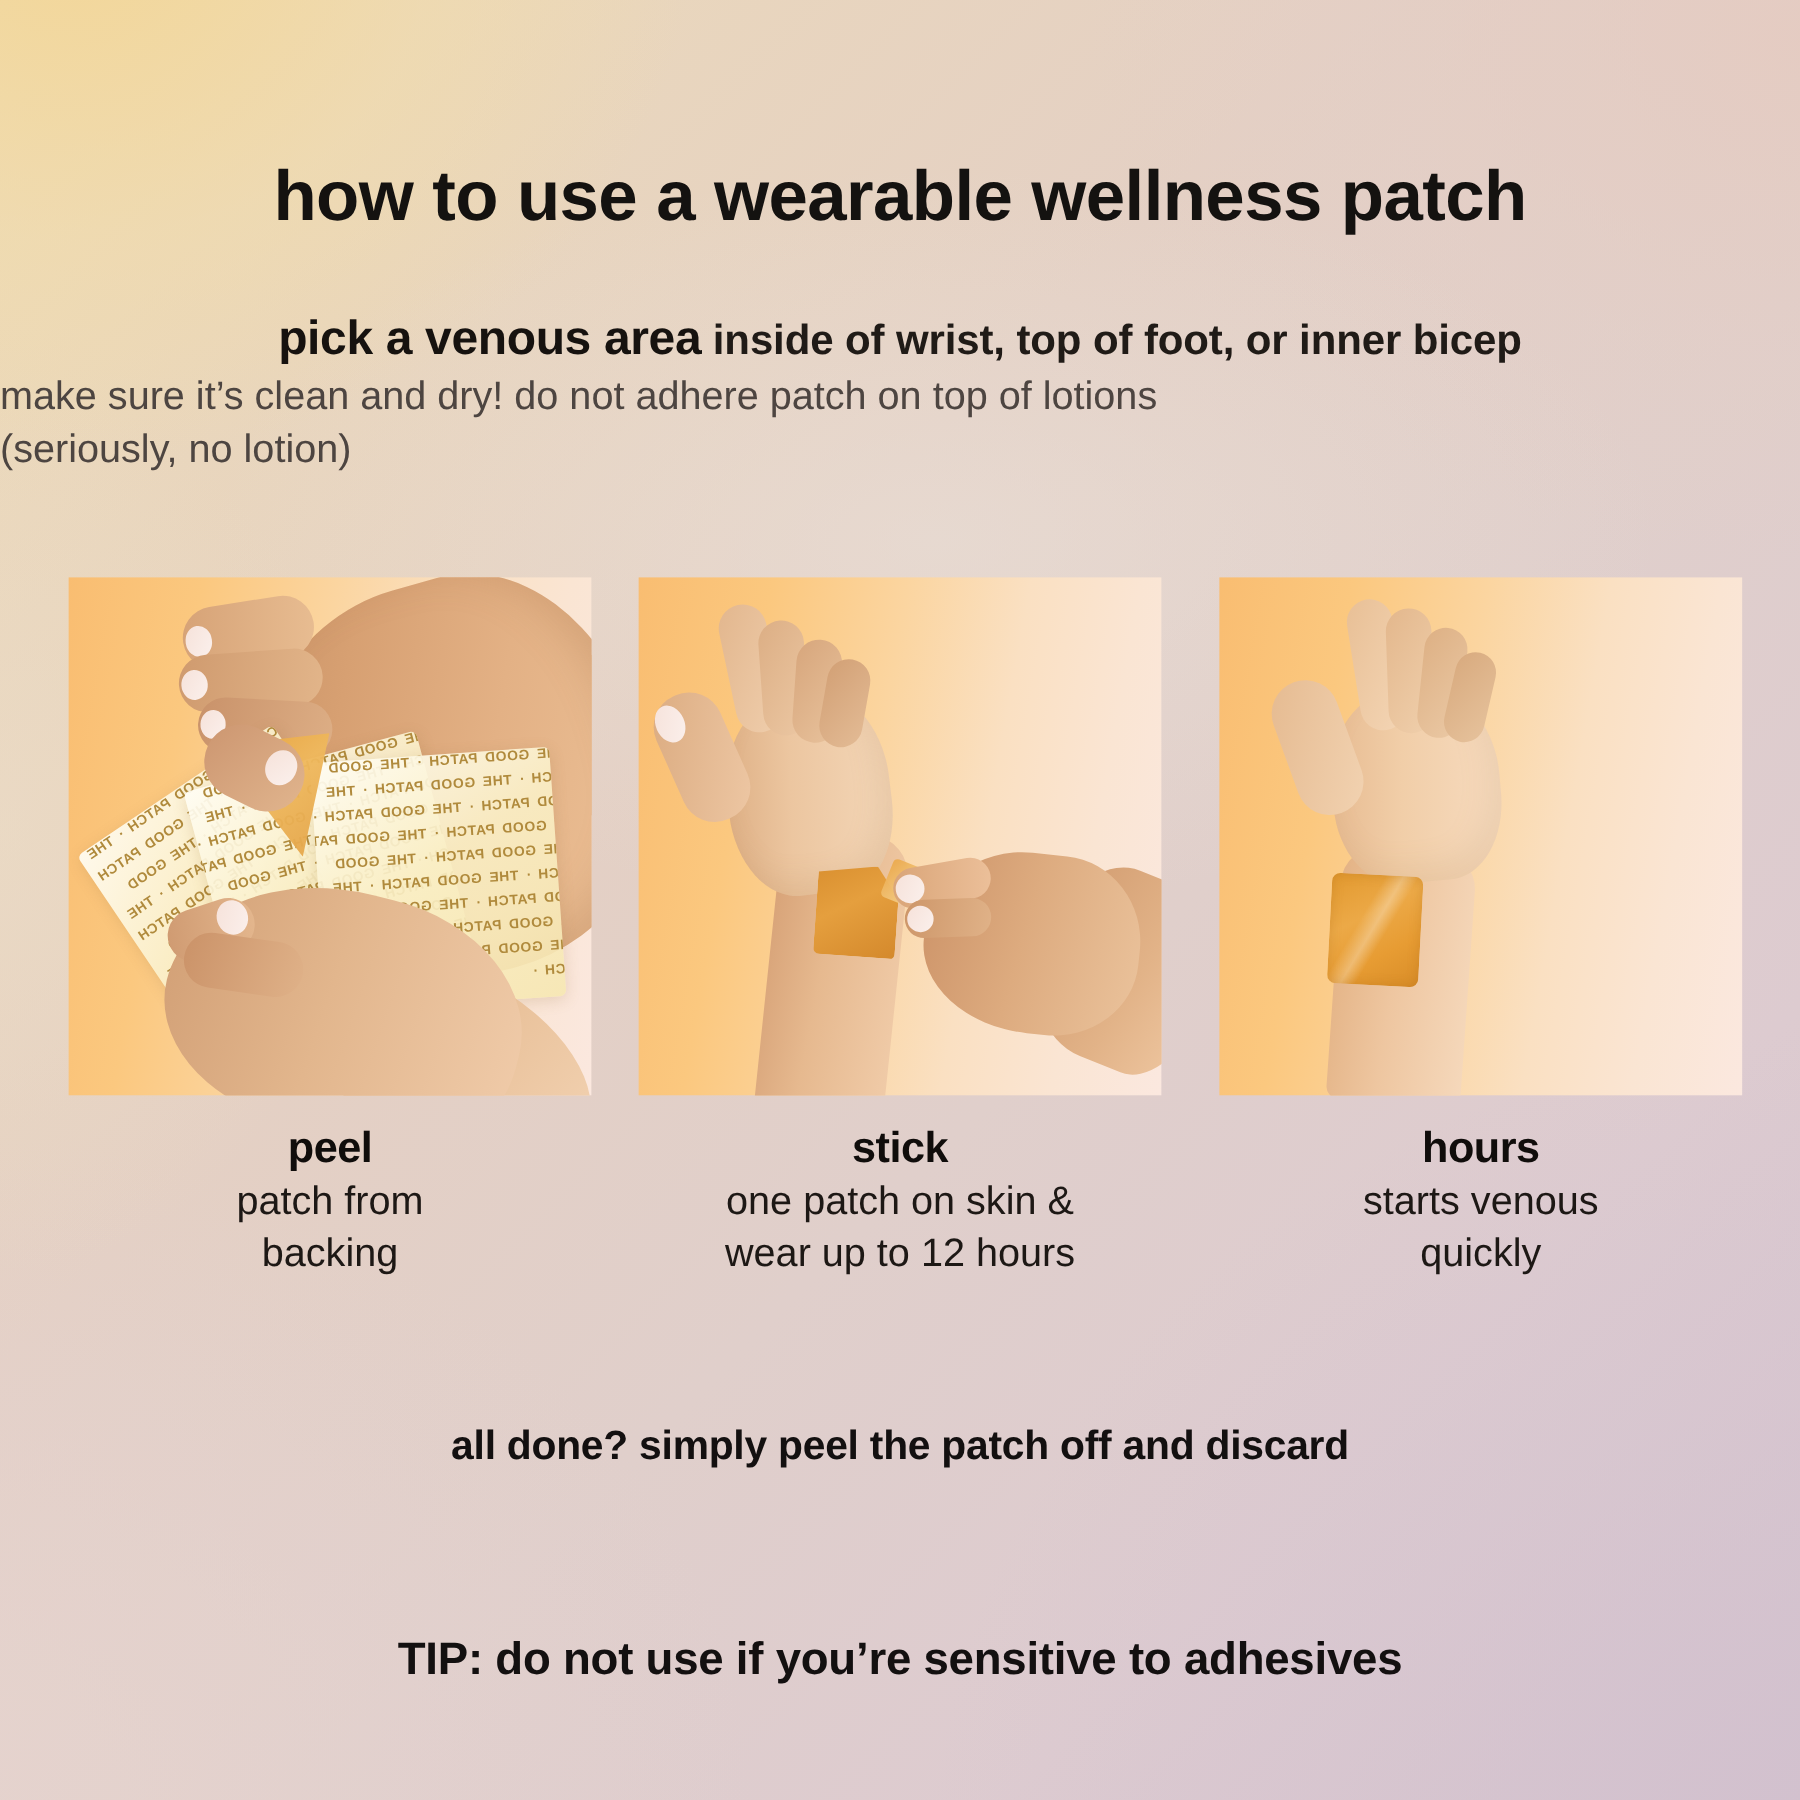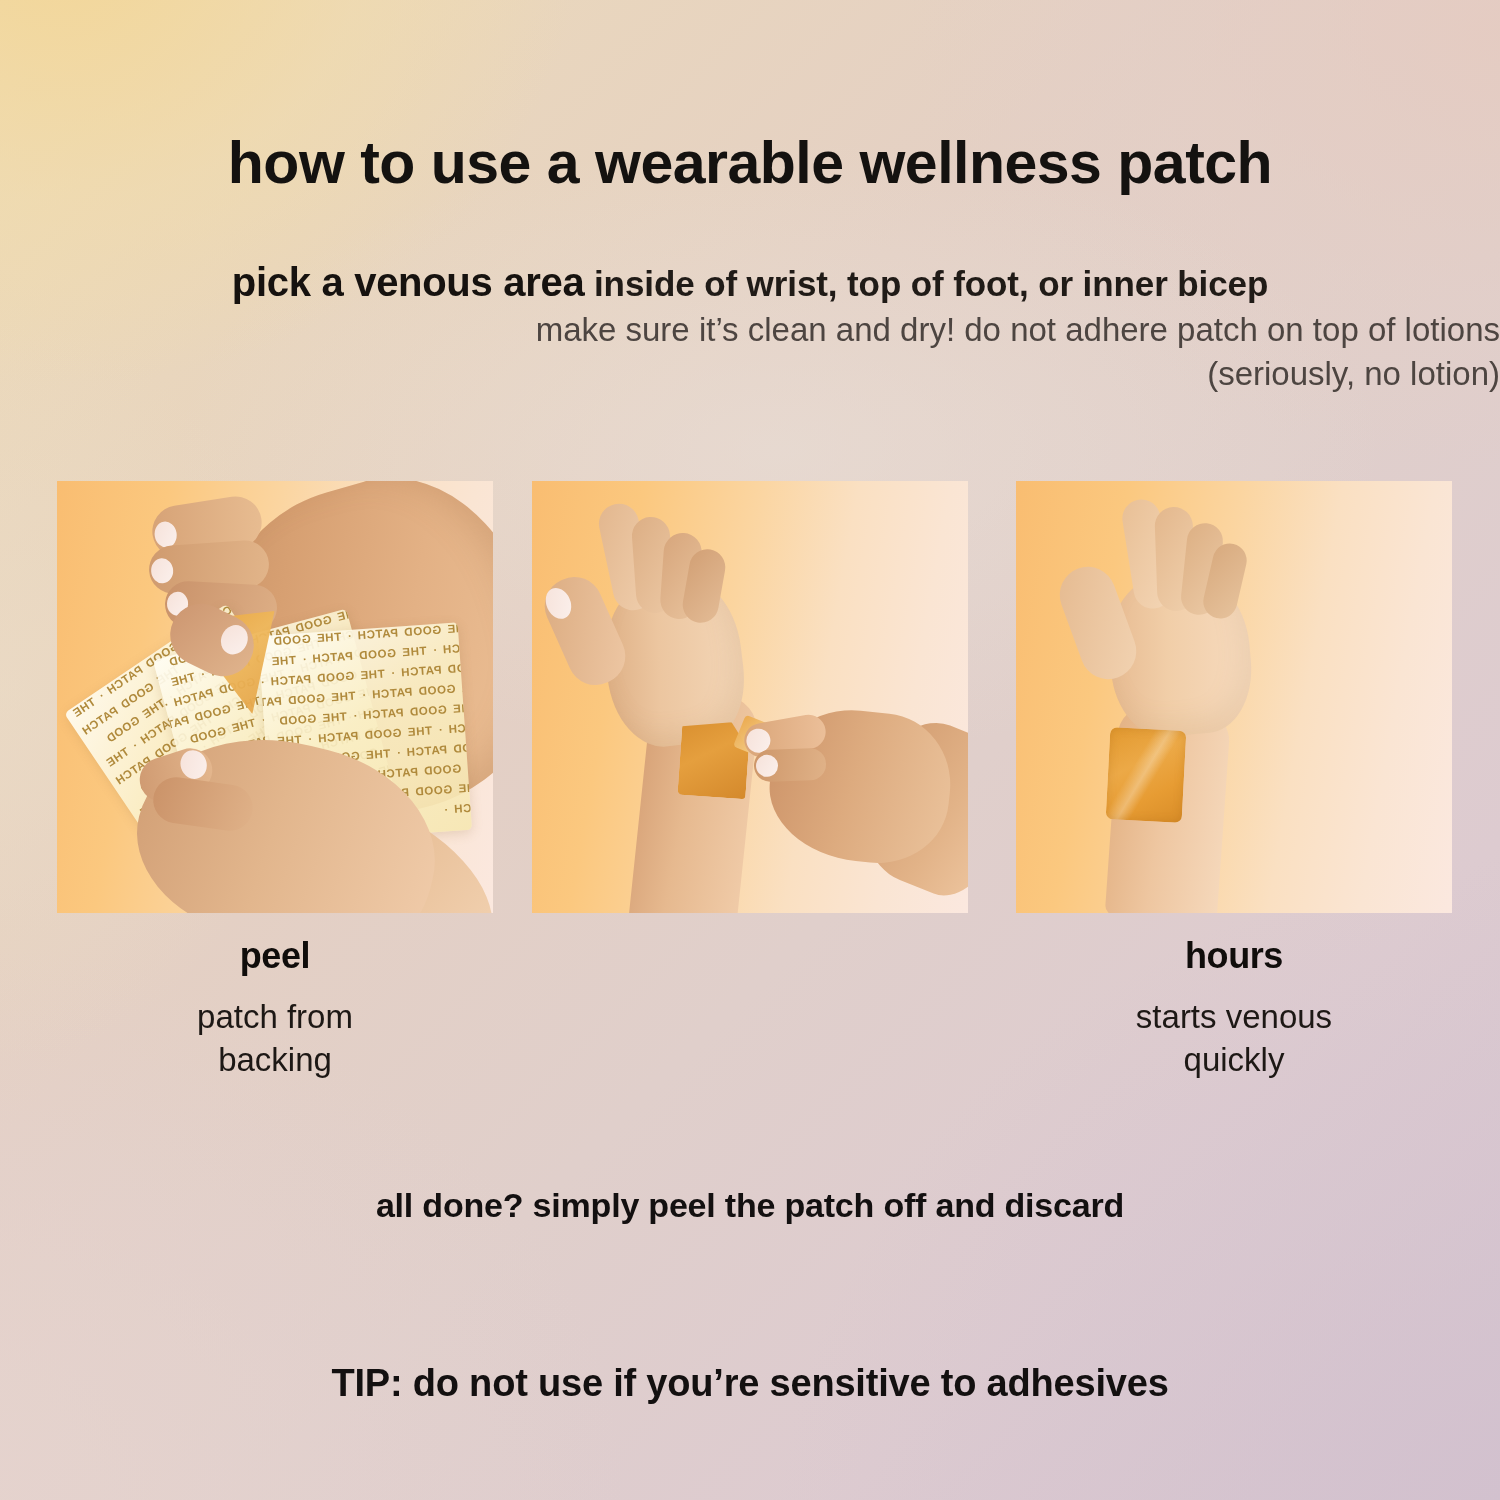--- a/index.html
+++ b/index.html
@@ -98,21 +98,21 @@
     font-size: 35px;
     font-weight: 600;
     letter-spacing: -0.1px;
     color: #201b17;
   }
 
   .sublede {
     position: absolute;
     top: 308px;
     left: 0; right: 0;
-    text-align: right;
+    text-align: left;
     font-size: 33px;
     font-weight: 300;
     color: #4d4541;
     line-height: 1.34;
   }
   .sublede div { white-space: nowrap; }
 
   
   .panels { position: absolute; top: 481px; left: 0; width: 1500px; height: 432px; }
 
@@ -349,21 +349,21 @@
   .caption.c3 { left: 1016px; top: 935px; }
 
   .caption .word {
     font-size: 36px;
     font-weight: 700;
     letter-spacing: -0.4px;
     line-height: 1.18;
     color: #100d0b;
   }
   .caption .desc {
-    margin-top: 19px;
+    margin-top: 3px;
     font-size: 33px;
     font-weight: 300;
     line-height: 1.3;
     color: #1d1815;
   }
   .caption .desc div { white-space: nowrap; }
 
   .footer-note {
     position: absolute;
     top: 1186px;
@@ -495,20 +495,27 @@
     </div>
 
     <div class="caption c1">
       <div class="word">peel</div>
       <div class="desc">
         <div>patch from</div>
         <div>backing</div>
       </div>
     </div>
 
+    <div class="caption c2">
+      <div class="word">stick</div>
+      <div class="desc">
+        <div>one patch on skin &amp;</div>
+        <div>wear up to 12 hours</div>
+      </div>
+    </div>
 
     <div class="caption c3">
       <div class="word">hours</div>
       <div class="desc">
         <div>starts venous</div>
         <div>quickly</div>
       </div>
     </div>
 
     <div class="footer-note">all done? simply peel the patch off and discard</div>

